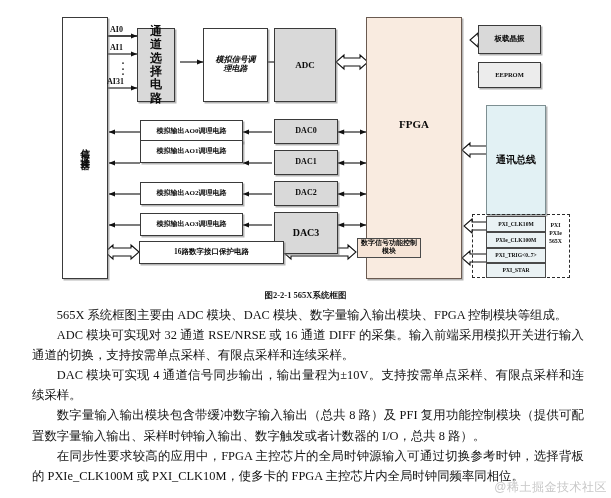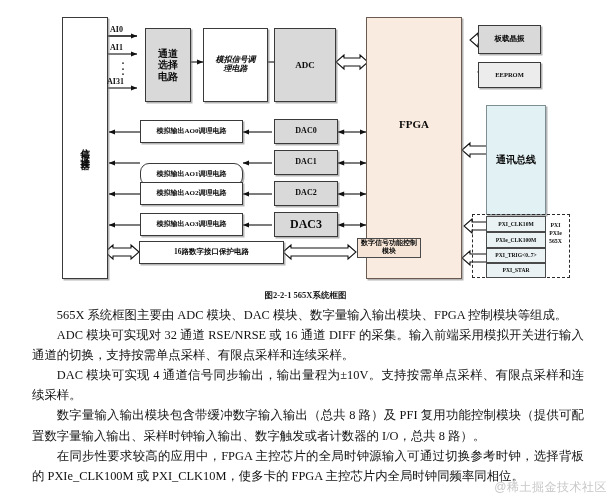--- a/index.html
+++ b/index.html
@@ -154,21 +154,21 @@
 
     <div class="blk white vtext" style="left:62px;top:17px;width:46px;height:262px;font-size:9.5px;">
       <span>信号连接器</span>
     </div>
 
     <div class="lbl" style="left:110px;top:25px;font-size:8px;">AI0</div>
     <div class="lbl" style="left:110px;top:43px;font-size:8px;">AI1</div>
     <div class="dots" style="left:112px;top:58px;width:22px;font-size:10px;">.<br>.<br>.</div>
     <div class="lbl" style="left:107px;top:77px;font-size:8px;">AI31</div>
 
-    <div class="blk grey" style="left:137px;top:28px;width:46px;height:74px;font-size:10px;padding:2px;margin-left:8px;">
+    <div class="blk grey" style="left:137px;top:28px;width:38px;height:74px;font-size:12px;padding:2px;">
       <span style="display:block;width:22px;">通道选择电路</span>
     </div>
 
     <div class="blk white" style="left:203px;top:28px;width:65px;height:74px;font-size:8px;padding:3px;">
       <span style="display:block;width:46px;font-style:italic;">模拟信号调理电路</span>
     </div>
 
     <div class="blk grey" style="left:274px;top:28px;width:62px;height:74px;font-size:9px;">
       <span>ADC</span>
     </div>
@@ -208,40 +208,40 @@
       <span>PXI_STAR</span>
     </div>
 
     <div class="lbl" style="left:549px;top:222px;font-size:5.8px;line-height:1.35;white-space:pre;">PXI
 PXIe
 565X</div>
 
     <div class="blk white" style="left:140px;top:120px;width:103px;height:23px;font-size:7px;">
       <span>模拟输出AO0调理电路</span>
     </div>
-    <div class="blk white" style="left:140px;top:163px;width:103px;height:23px;font-size:7px;border-radius:9px;">
+    <div class="blk white" style="left:140px;top:140px;width:103px;height:23px;font-size:7px;">
       <span>模拟输出AO1调理电路</span>
     </div>
     <div class="blk white" style="left:140px;top:182px;width:103px;height:23px;font-size:7px;">
       <span>模拟输出AO2调理电路</span>
     </div>
     <div class="blk white" style="left:140px;top:213px;width:103px;height:23px;font-size:7px;">
       <span>模拟输出AO3调理电路</span>
     </div>
 
     <div class="blk grey" style="left:274px;top:119px;width:64px;height:25px;font-size:8px;">
       <span>DAC0</span>
     </div>
     <div class="blk grey" style="left:274px;top:150px;width:64px;height:25px;font-size:8px;align-items:center;">
       <span>DAC1</span>
     </div>
     <div class="blk grey" style="left:274px;top:181px;width:64px;height:25px;font-size:8px;">
       <span>DAC2</span>
     </div>
-    <div class="blk grey" style="left:274px;top:212px;width:64px;height:25px;font-size:12px;">
+    <div class="blk grey" style="left:274px;top:212px;width:64px;height:42px;font-size:10px;">
       <span>DAC3</span>
     </div>
 
     <div class="blk white" style="left:139px;top:241px;width:145px;height:23px;font-size:7.5px;">
       <span>16路数字接口保护电路</span>
     </div>
 
   </div>
 
   <div id="caption">图2-2-1 565X系统框图</div>

